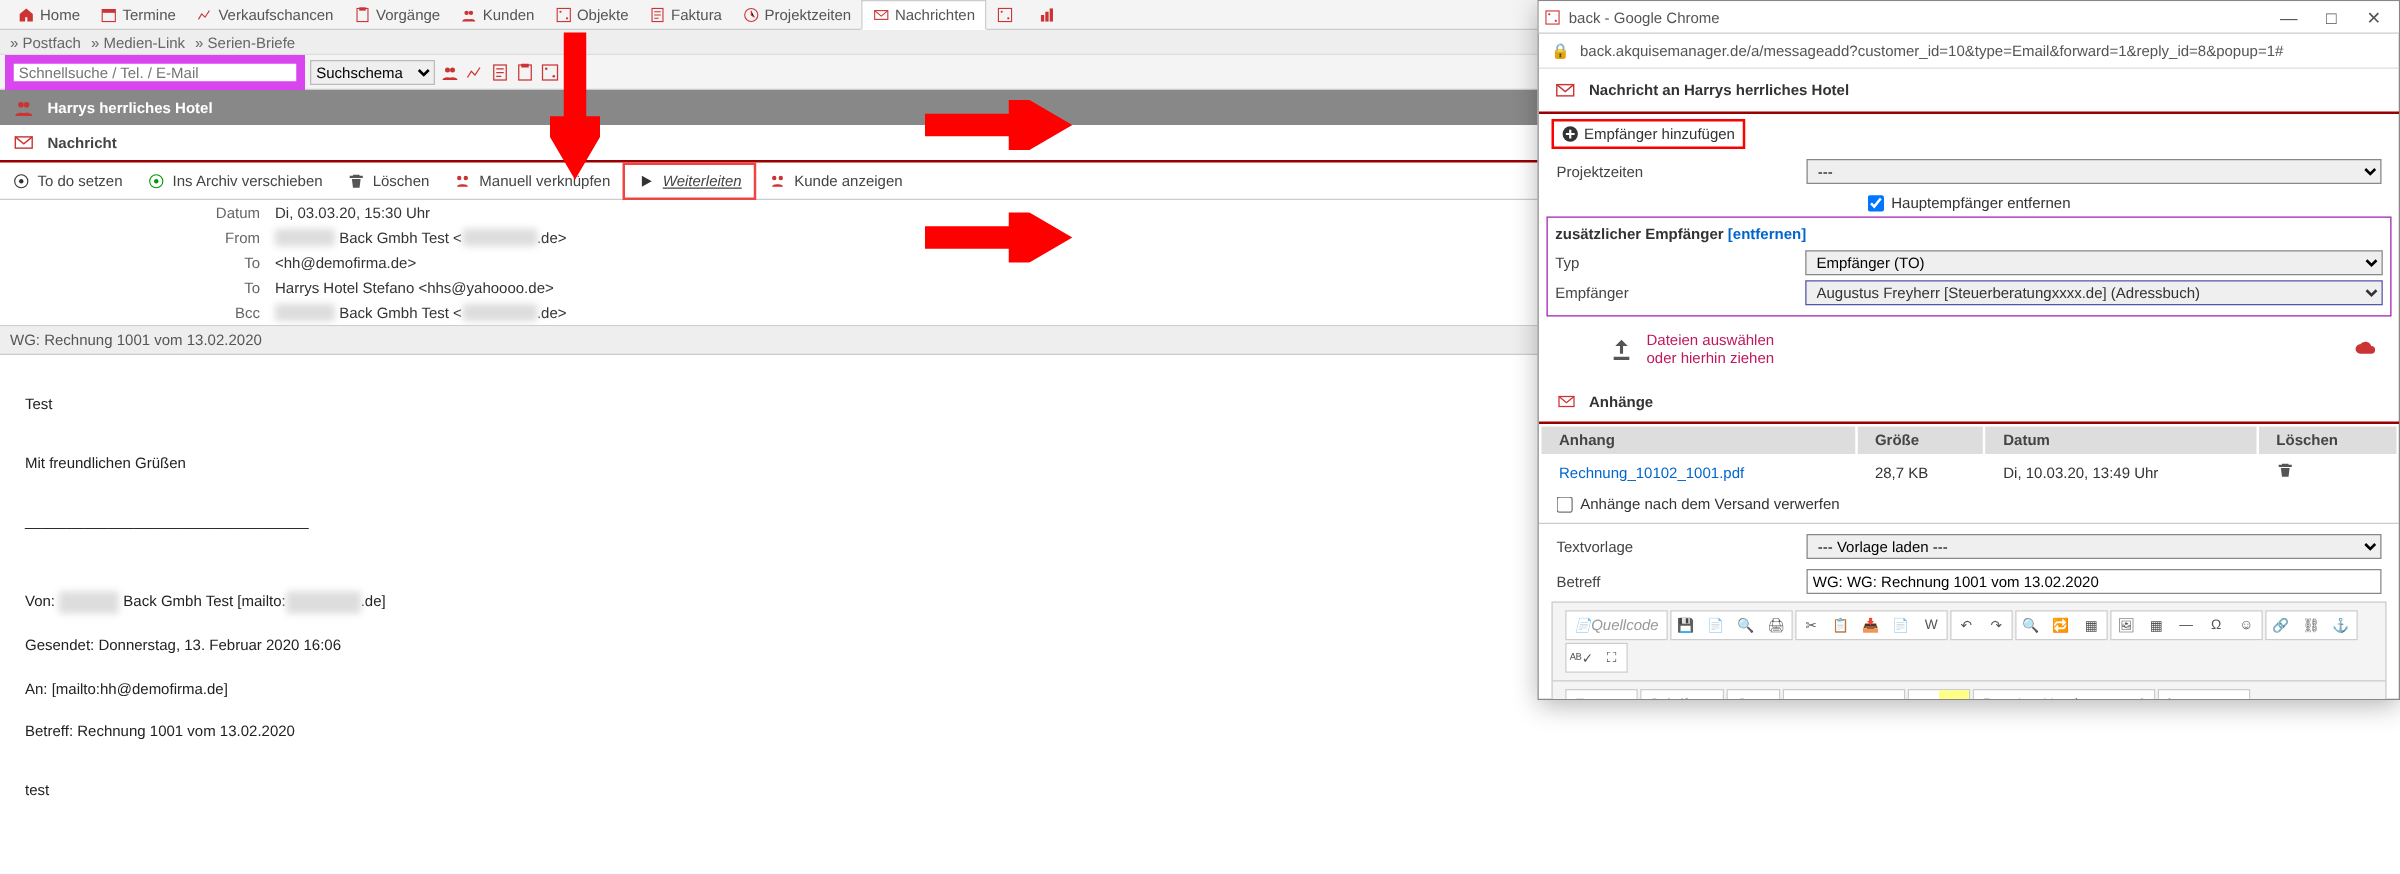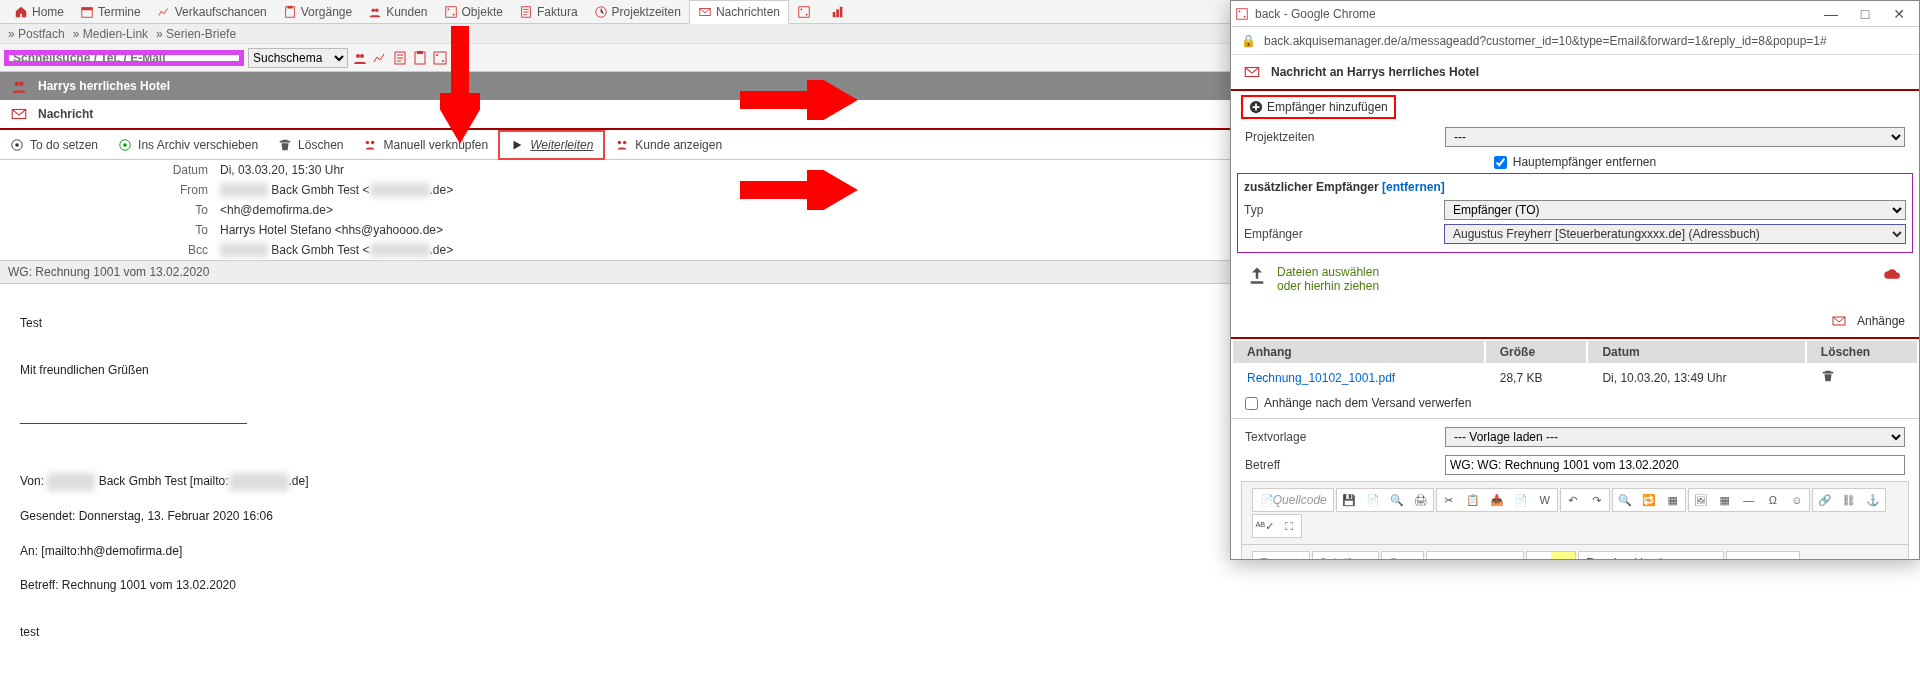--- a/index.html
+++ b/index.html
@@ -4,21 +4,21 @@
 <style>
   *{box-sizing:border-box;margin:0;padding:0;font-family:Arial,Helvetica,sans-serif;font-size:12px;}
   body{background:#fff;color:#333;width:1920px;height:699px;overflow:hidden;position:relative;}
   .main-nav{display:flex;align-items:center;background:#f4f4f4;border-bottom:1px solid #ccc;height:24px;padding:0 6px;}
   .main-nav .nav-item{display:flex;align-items:center;padding:0 8px;height:24px;color:#555;cursor:pointer;}
   .main-nav .nav-item.active{background:#fff;border:1px solid #ccc;border-bottom:1px solid #fff;height:24px;margin-bottom:-1px;}
   .nav-icon{width:14px;height:14px;margin-right:4px;}
   .crumbs{display:flex;align-items:center;background:#eee;height:20px;padding:0 8px;font-size:11px;color:#666;border-bottom:1px solid #ddd;}
   .crumbs span{margin-right:8px;cursor:pointer;}
   .searchrow{display:flex;align-items:center;background:#f4f4f4;height:28px;border-bottom:1px solid #ccc;padding:0 4px;gap:4px;}
-  .searchrow input[type=text]{height:16px;width:240px;border:5px solid #d946ef;padding:0 4px;font-weight:bold;}
+  .searchrow input[type=text]{height:28px;width:240px;border:7px solid #d946ef;padding:0 4px;}
   .searchrow select{height:20px;width:100px;border:1px solid #bbb;}
   .cust-bar{display:flex;align-items:center;background:#888;color:#fff;height:28px;padding:0 10px;font-size:14px;font-weight:bold;}
   .cust-bar .icon{width:18px;height:18px;margin-right:10px;fill:#fff;}
   .msg-hdr{display:flex;align-items:center;height:30px;padding:0 10px;font-size:14px;font-weight:bold;color:#444;border-bottom:2px solid #900;}
   .msg-hdr .icon{width:18px;height:18px;margin-right:10px;}
   .toolbar{display:flex;align-items:center;height:30px;border-bottom:1px solid #ccc;}
   .tool-btn{display:flex;align-items:center;height:30px;padding:0 10px;cursor:pointer;color:#444;}
   .tool-btn .icon{width:14px;height:14px;margin-right:6px;}
   .hl-red{border:2px solid #ef4444;font-style:italic;}
   .meta{border-bottom:1px solid #ccc;}
@@ -42,24 +42,24 @@
   .pb-addrecip{border:2px solid red;display:inline-flex;align-items:center;padding:3px 6px;margin:4px 10px;background:#fff;cursor:pointer;}
   .pb-addrecip .icon{width:14px;height:14px;margin-right:4px;}
   .pb-row{display:flex;align-items:center;padding:4px 14px;}
   .pb-row .lbl{width:200px;color:#444;}
   .pb-row .ctrl{flex:1;}
   .pb-row select, .pb-row input[type=text]{width:100%;height:20px;border:1px solid #888;padding:0 4px;}
   .pb-chk{display:flex;align-items:center;gap:6px;}
   .pb-block-red{border:1px solid #a21caf;margin:0 6px;padding:2px 6px 6px;}
   .pb-subhdr{font-weight:bold;color:#333;margin:4px 0;}
   .pb-subhdr a{color:#06c;}
-  .dropzone{display:flex;gap:10px;padding:12px 16px;color:#4d7c0f;}
+  .dropzone{display:flex;align-items:center;gap:10px;padding:12px 16px;color:#be185d;margin-left:40px;}
   .dropzone .icon{width:20px;height:20px;}
   .cloud{margin-left:auto;color:#c30;}
-  .att-hdr{display:flex;align-items:center;padding:8px 14px;font-weight:normal;font-size:14px;border-bottom:2px solid #900;justify-content:flex-end;}
+  .att-hdr{display:flex;align-items:center;padding:8px 14px;font-weight:bold;font-size:14px;border-bottom:2px solid #900;}
   .att-hdr .icon{width:16px;height:16px;margin-right:10px;}
   .att-table{width:100%;}
   .att-table th,.att-table td{padding:4px 14px;text-align:left;}
   .att-table th{background:#ddd;color:#444;font-weight:bold;}
   .linklike{color:#06c;cursor:pointer;}
   .editor-toolbar{display:flex;flex-wrap:wrap;gap:2px;padding:6px 10px;background:#f4f4f4;border:1px solid #ccc;margin:2px 10px;}
   .et-group{display:flex;border:1px solid #ccc;background:#fff;}
   .et-btn{width:24px;height:22px;display:flex;align-items:center;justify-content:center;color:#555;cursor:pointer;font-size:11px;}
   .et-btn-wide{width:auto;padding:0 6px;font-style:italic;color:#999;}
   hr.sep{border:none;border-top:1px solid #ccc;margin:4px 0;}

